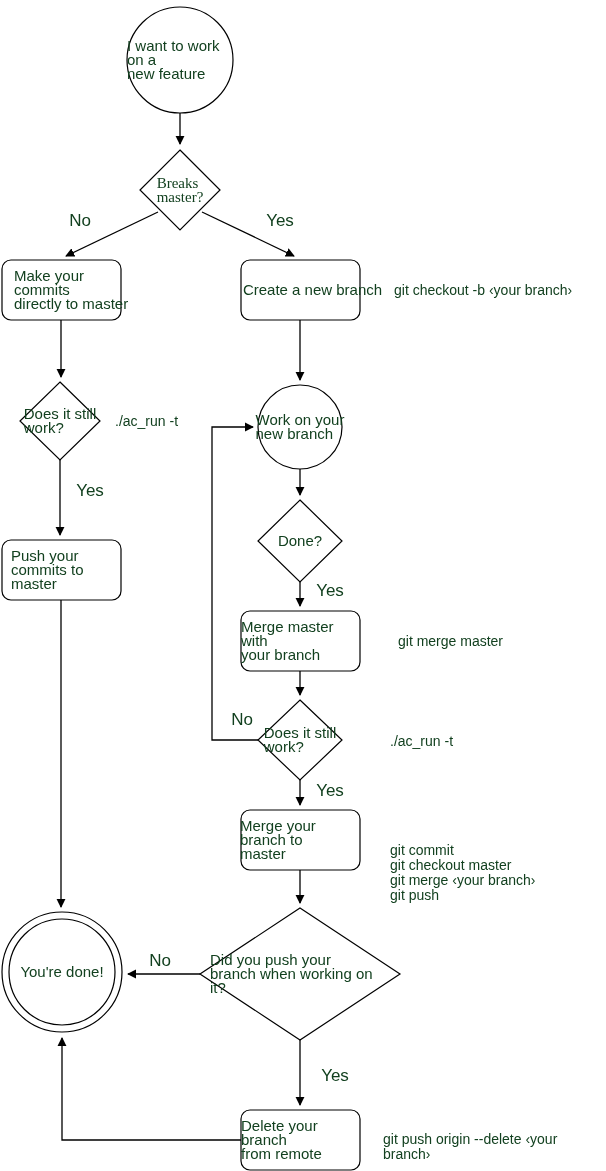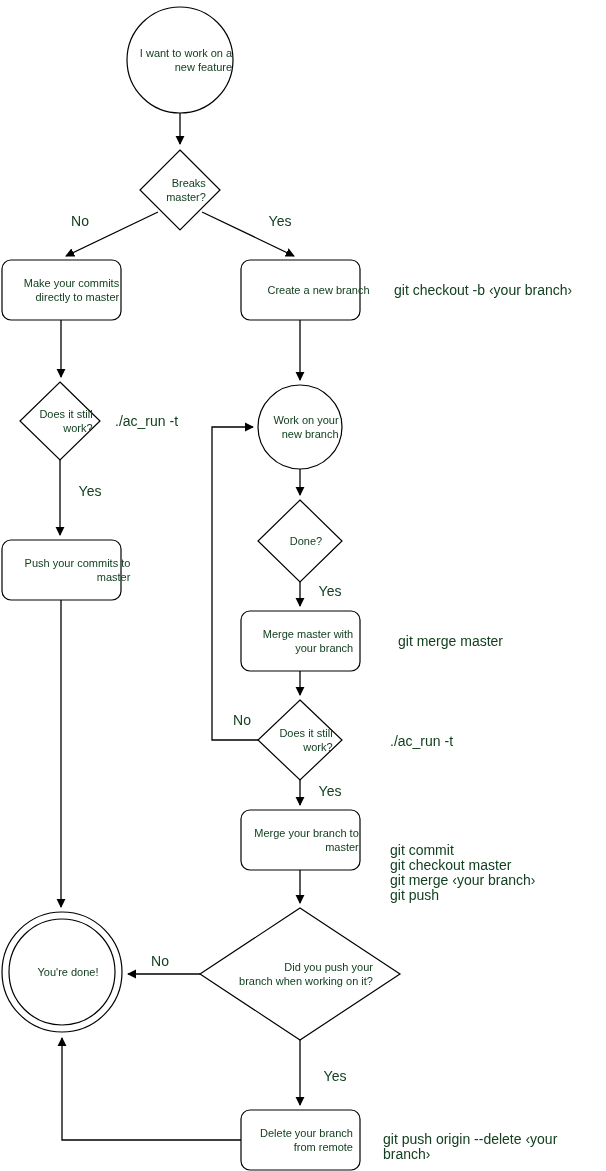--- a/index.html
+++ b/index.html
@@ -4,24 +4,24 @@
 <style>
   html,body{margin:0;padding:0;background:#ffffff;}
   body{width:606px;height:1171px;position:relative;
        font-family:"Liberation Sans","DejaVu Sans",sans-serif;
        -webkit-font-smoothing:antialiased;}
   #canvas{position:absolute;left:0;top:0;width:606px;height:1171px;}
   svg{position:absolute;left:0;top:0;width:606px;height:1171px;overflow:visible;}
   .shape{fill:#ffffff;stroke:#000000;stroke-width:1.2;}
   .shape-thin{fill:none;stroke:#000000;stroke-width:1.2;}
   .edge{stroke:#000000;stroke-width:1.3;fill:none;}
-  .nodetext{position:absolute;color:#12401f;font-size:11px;line-height:14px;
-            text-align:right;pointer-events:none;white-space:pre-line;padding-left:6px;}
+  .nodetext{position:absolute;color:#12401f;font-size:15px;line-height:14px;
+            text-align:left;pointer-events:none;white-space:pre-line;}
   .nodetext span{display:block;}
-  .edgelabel{position:absolute;color:#12401f;font-size:14px;line-height:14px;
+  .edgelabel{position:absolute;color:#12401f;font-size:17px;line-height:14px;
              text-align:center;white-space:nowrap;}
   .annot{position:absolute;color:#12401f;font-size:14px;line-height:15px;
          text-align:left;white-space:pre-line;}
   .vcenter{display:flex;align-items:center;justify-content:center;}
 </style>
 </head>
 <body>
 
 <div id="canvas">
 
@@ -92,26 +92,26 @@
     <path class="edge" d="M 300 1040 L 300 1105" marker-end="url(#arrow)"></path>
 
     <path class="edge" d="M 241 1140 L 62 1140 L 62 1038" marker-end="url(#arrow)"></path>
   </svg>
 
   <div class="nodetext vcenter" style="left:127px;top:32px;width:106px;height:56px;">
     <span>I want to work on a
 new feature</span>
   </div>
 
-  <div class="nodetext vcenter" style="left:140px;top:162px;width:80px;height:56px;">
+  <div class="nodetext vcenter" style="left:140px;top:162px;width:80px;height:56px;font-family:Liberation Serif, serif;">
     <span>Breaks
 master?</span>
   </div>
 
-  <div class="nodetext vcenter" style="left:6px;top:262px;width:119px;height:56px;">
+  <div class="nodetext vcenter" style="left:14px;top:262px;width:119px;height:56px;">
     <span>Make your commits
 directly to master</span>
   </div>
 
   <div class="nodetext vcenter" style="left:241px;top:262px;width:143px;height:56px;">
     <span>Create a new branch</span>
   </div>
 
   <div class="nodetext vcenter" style="left:12px;top:393px;width:96px;height:56px;">
     <span>Does it still

